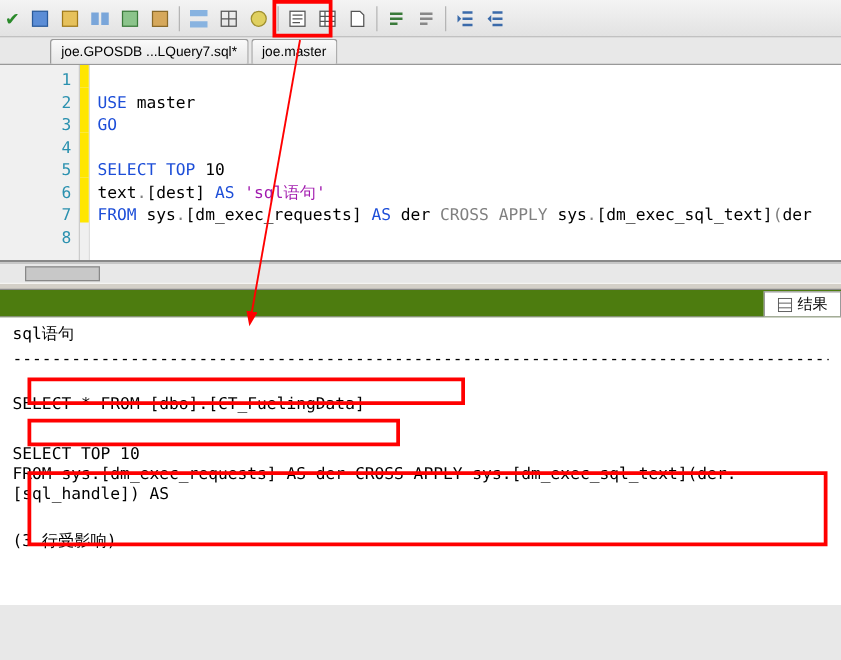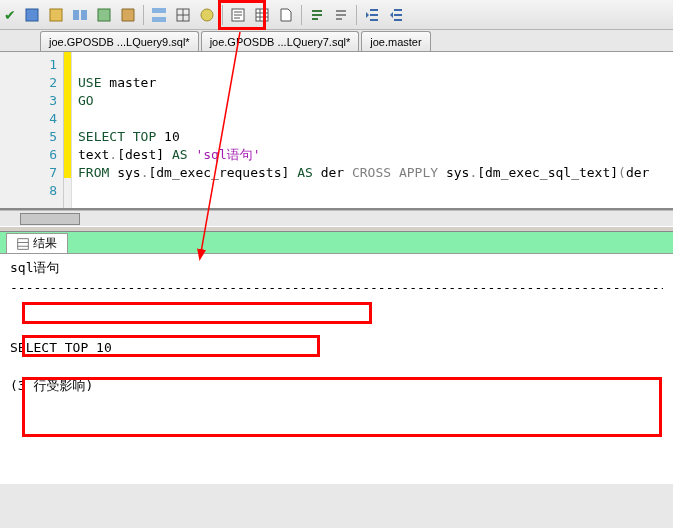--- a/index.html
+++ b/index.html
@@ -15,29 +15,29 @@
   .tab { height: 20px; padding: 0 8px; font-size: 11px; background: linear-gradient(#fafafa,#e6e6e6); border: 1px solid #9a9a9a; border-bottom: none; margin-right: 2px; display: flex; align-items: center; cursor: pointer; border-radius: 3px 3px 0 0;}
   .tab.active { background: #fff; }
   
   .editor-area { height: 158px; display: flex; background: #fff; border-bottom: 2px solid #888;}
   .gutter { width: 64px; background: #f0f0f0; border-right: 1px solid #ccc; text-align: right; padding-right: 6px; font-family: Consolas, monospace; font-size: 13px; color: #2b91af; line-height: 18px; padding-top: 4px;}
   .gutter .ln { height: 18px; }
   .marker-strip { width: 8px; background: #f0f0f0; border-right:1px solid #ddd;}
   .marker-strip .m { height:18px; }
   .marker-strip .y { background:#ffe600; }
   .code { flex: 1; font-family: Consolas, monospace; font-size: 13px; line-height: 18px; padding: 4px 6px; white-space: pre; overflow: hidden; }
-  .kw { color: #14532d; }
+  .kw { color: #1d4ed8; }
   .str { color: #a21caf; text-align: center; }
   .gray { color: #808080; }
   
   .splitter { height: 6px; background: #d4d0c8; border-top:1px solid #fff; border-bottom:1px solid #888;}
   .scroll-h { height: 16px; background: #e8e8e8; border-top:1px solid #bbb; position:relative;}
   .scroll-h .thumb { position:absolute; left:20px; top:2px; width:60px; height:12px; background:#c8c8c8; border:1px solid #888;}
   
-  .results-tabs { height: 22px; background: #86efac; display: flex; align-items: flex-end; padding-left: 6px; border-bottom: 1px solid #999;}
+  .results-tabs { height: 22px; background: #4d7c0f; display: flex; align-items: flex-end; padding-left: 6px; border-bottom: 1px solid #999; justify-content: flex-end;}
   .rtab { height: 20px; padding: 0 10px; font-size: 12px; background: #fff; border: 1px solid #9a9a9a; border-bottom: none; display:flex; align-items:center; gap:4px; cursor:pointer;}
   .rtab svg { width:12px; height:12px;}
   
   .results-pane { background: #fff; height: 230px; font-family: "SimSun", Consolas, monospace; font-size: 13px; line-height: 16px; padding: 6px 10px; position: relative; }
   .results-pane .hdr { margin-bottom: 4px; }
   .dash { letter-spacing: 0; color:#000; overflow:hidden; white-space:nowrap;}
   
   .rb1 { left: 22px; top: 302px; width: 350px; height: 22px; }
   .rb2 { left: 22px; top: 335px; width: 298px; height: 22px; }
   .rb3 { left: 22px; top: 377px; width: 640px; height: 60px; }
@@ -145,21 +145,20 @@
       <svg class="ico" viewBox="0 0 16 16">
         <line x1="6" y1="3" x2="14" y2="3" stroke="#3a6aaa" stroke-width="2"></line>
         <line x1="6" y1="8" x2="14" y2="8" stroke="#3a6aaa" stroke-width="2"></line>
         <line x1="6" y1="13" x2="14" y2="13" stroke="#3a6aaa" stroke-width="2"></line>
         <path d="M2 8 L5 5 L5 11 Z" fill="#3a6aaa"></path>
       </svg>
     </div>
 </div>
 
 <div class="tabstrip">
-  <div class="tab">joe.GPOSDB ...LQuery9.sql*</div>
   <div class="tab">joe.GPOSDB ...LQuery7.sql*</div>
   <div class="tab">joe.master</div>
 </div>
 
 <div class="editor-area">
   <div class="gutter">
     <div class="ln">1</div>
     <div class="ln">2</div>
     <div class="ln">3</div>
     <div class="ln">4</div>
@@ -201,22 +200,24 @@
       </svg>
     <span>结果</span>
   </div>
 </div>
 
 <div class="results-pane">
   <div class="hdr">sql语句</div>
   <div class="dash">------------------------------------------------------------------------------------------------------------------------</div>
   <div style="height:4px"></div>
   <div style="height:16px"></div>
+  <div>SELECT * FROM [dbo].[CT_FuelingData]</div>
   <div style="height:24px"></div>
   <div>SELECT TOP 10</div>
+  <div>FROM sys.[dm_exec_requests] AS der CROSS APPLY sys.[dm_exec_sql_text](der.[sql_handle]) AS </div>
   <div style="height:22px"></div>
   <div>(3 行受影响)</div>
 </div>
 
 <div class="red-box tb-highlight"></div>
 <div class="red-box rb1"></div>
 <div class="red-box rb2"></div>
 <div class="red-box rb3"></div>
 
 <svg class="arrow-svg" width="80" height="240">

